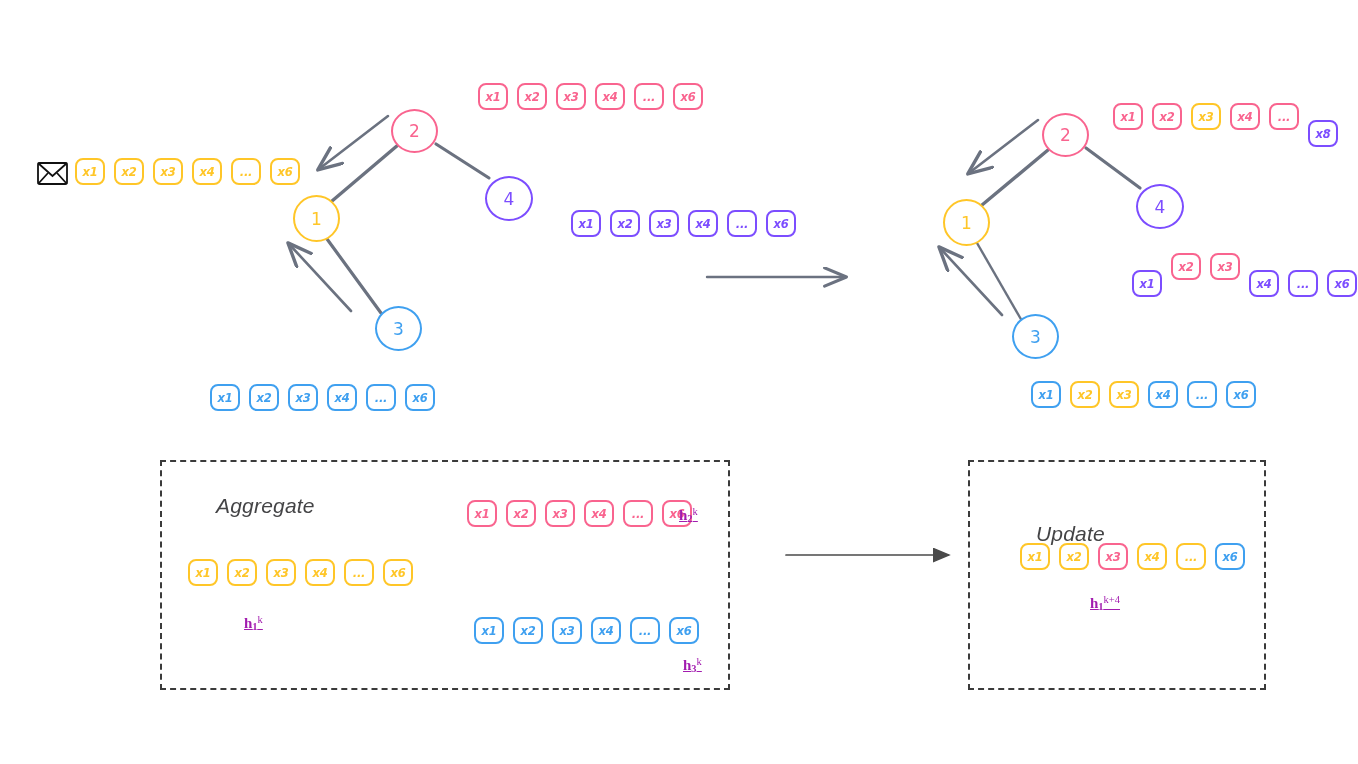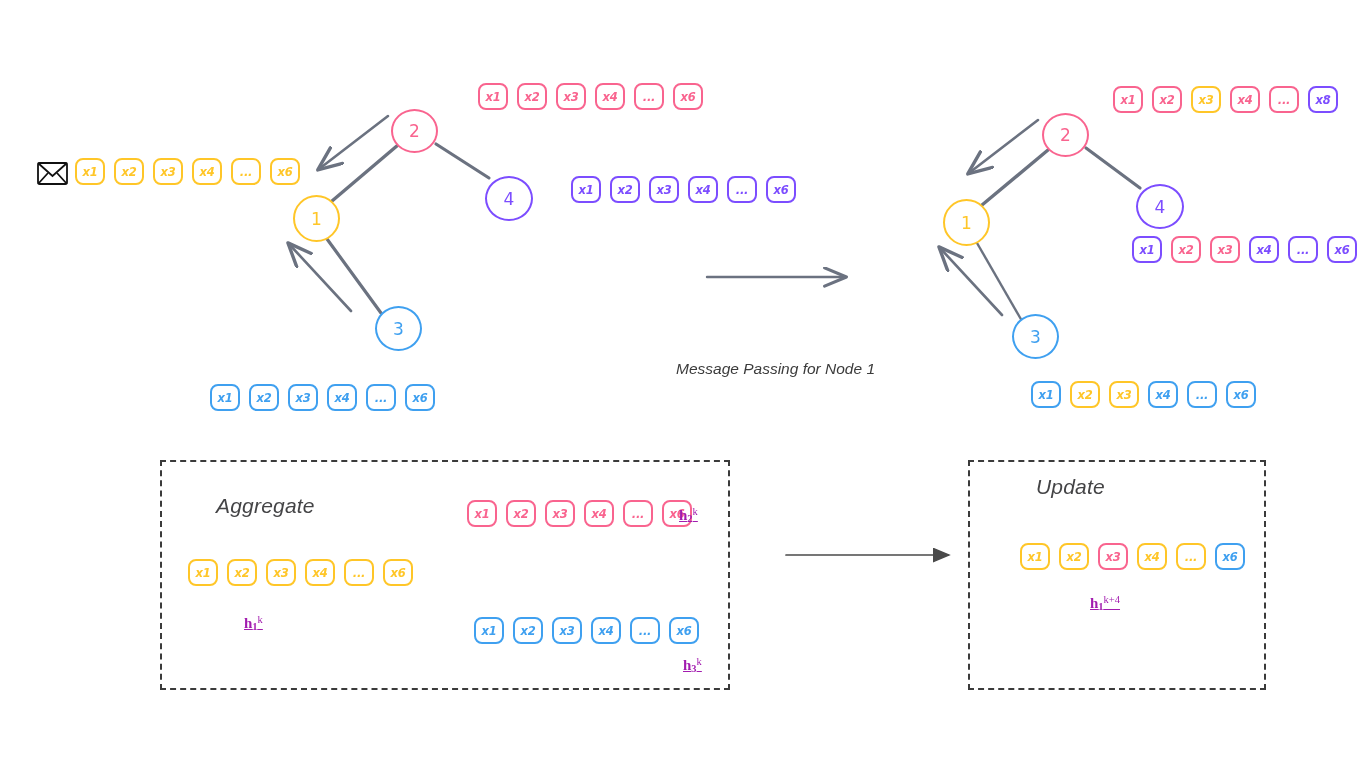--- a/index.html
+++ b/index.html
@@ -38,21 +38,21 @@
     font-size: 11.5px;
     font-style: italic;
     font-weight: 600;
     background: #ffffff;
     box-sizing: border-box;
     letter-spacing: -0.2px;
   }
   .c-yellow { border-color: #FFC628; color: #FFC628; }
   .c-pink   { border-color: #F9648F; color: #F9648F; }
   .c-blue   { border-color: #3FA0F0; color: #3FA0F0; }
-  .c-purple { border-color: #7C4DFF; color: #7C4DFF; }
+  .c-purple { border-color: #7C4DFF; color: #7C4DFF; margin-top: 34px; }
 
   
   .node {
     position: absolute;
     border-radius: 50%;
     border: 2.6px solid #000;
     background: #ffffff;
     display: flex;
     align-items: center;
     justify-content: center;
@@ -213,21 +213,20 @@
   <div class="vector" style="left:571px; top:176px;">
       <div class="cell c-purple">x1</div>
       <div class="cell c-purple">x2</div>
       <div class="cell c-purple">x3</div>
       <div class="cell c-purple">x4</div>
       <div class="cell c-purple">...</div>
       <div class="cell c-purple">x6</div>
     </div>
 
   <div class="caption" style="left:676px; top:313px;">
-    <div>Message Passing for Node 1</div>
   </div>
 
   <div class="node n-yellow" style="left:943px; top:199px; width:47px; height:47px;">
     <span>1</span>
   </div>
   <div class="node n-pink" style="left:1042px; top:113px; width:47px; height:44px;">
     <span>2</span>
   </div>
   <div class="node n-blue" style="left:1012px; top:314px; width:47px; height:45px;">
     <span>3</span>
@@ -301,21 +300,21 @@
       <div class="cell c-blue">...</div>
       <div class="cell c-blue">x6</div>
     </div>
 
   <div class="hlabel" style="left:683px; top:656px;">
     <b>h</b><span class="sub">3</span><span class="sup">k</span>
   </div>
 
   <div class="dashbox" style="left:968px; top:460px; width:298px; height:230px;"></div>
 
-  <div class="box-title" style="left:1036px; top:475px;">Update</div>
+  <div class="box-title" style="left:1036px; top:522px;">Update</div>
 
   <div class="vector" style="left:1020px; top:543px;">
       <div class="cell c-yellow">x1</div>
       <div class="cell c-yellow">x2</div>
       <div class="cell c-pink">x3</div>
       <div class="cell c-yellow">x4</div>
       <div class="cell c-yellow">...</div>
       <div class="cell c-blue">x6</div>
     </div>
 

